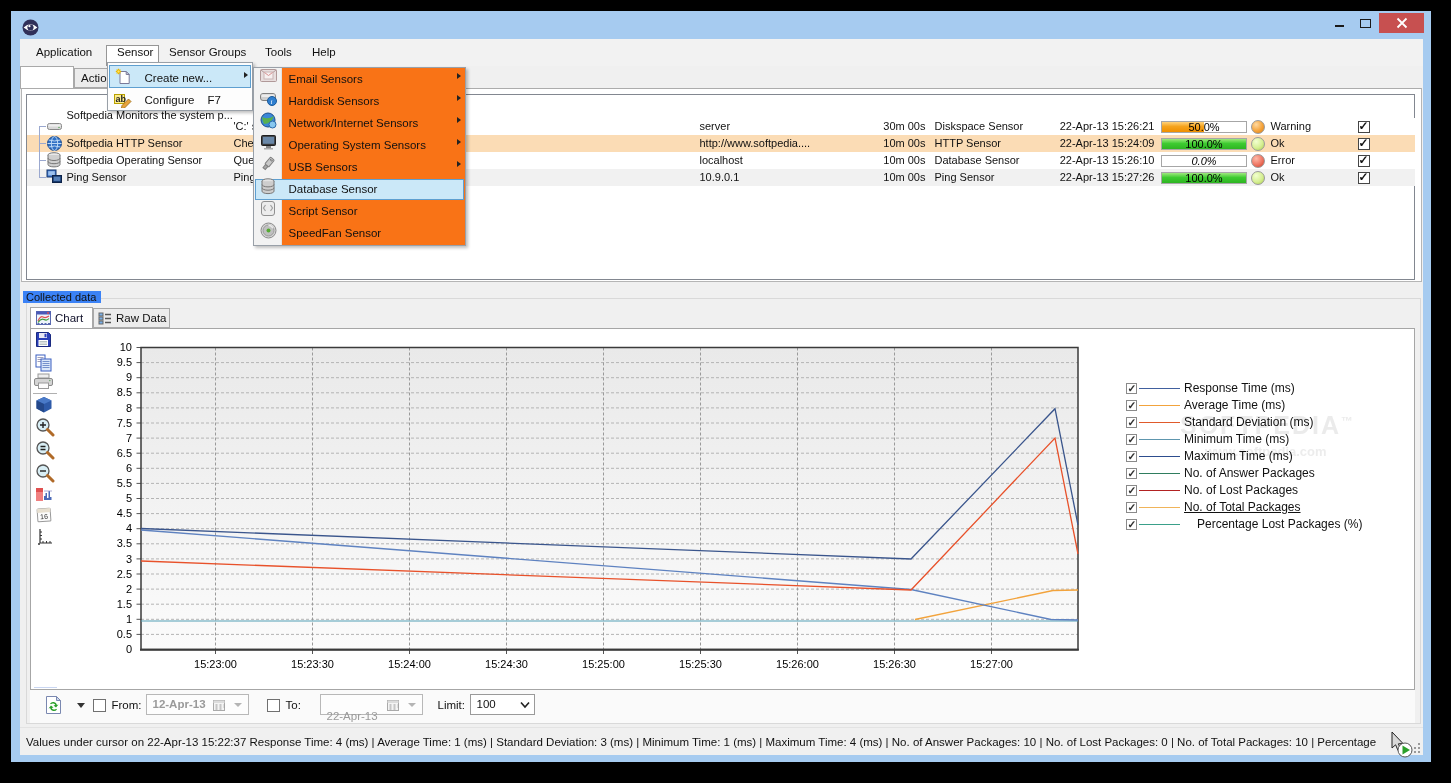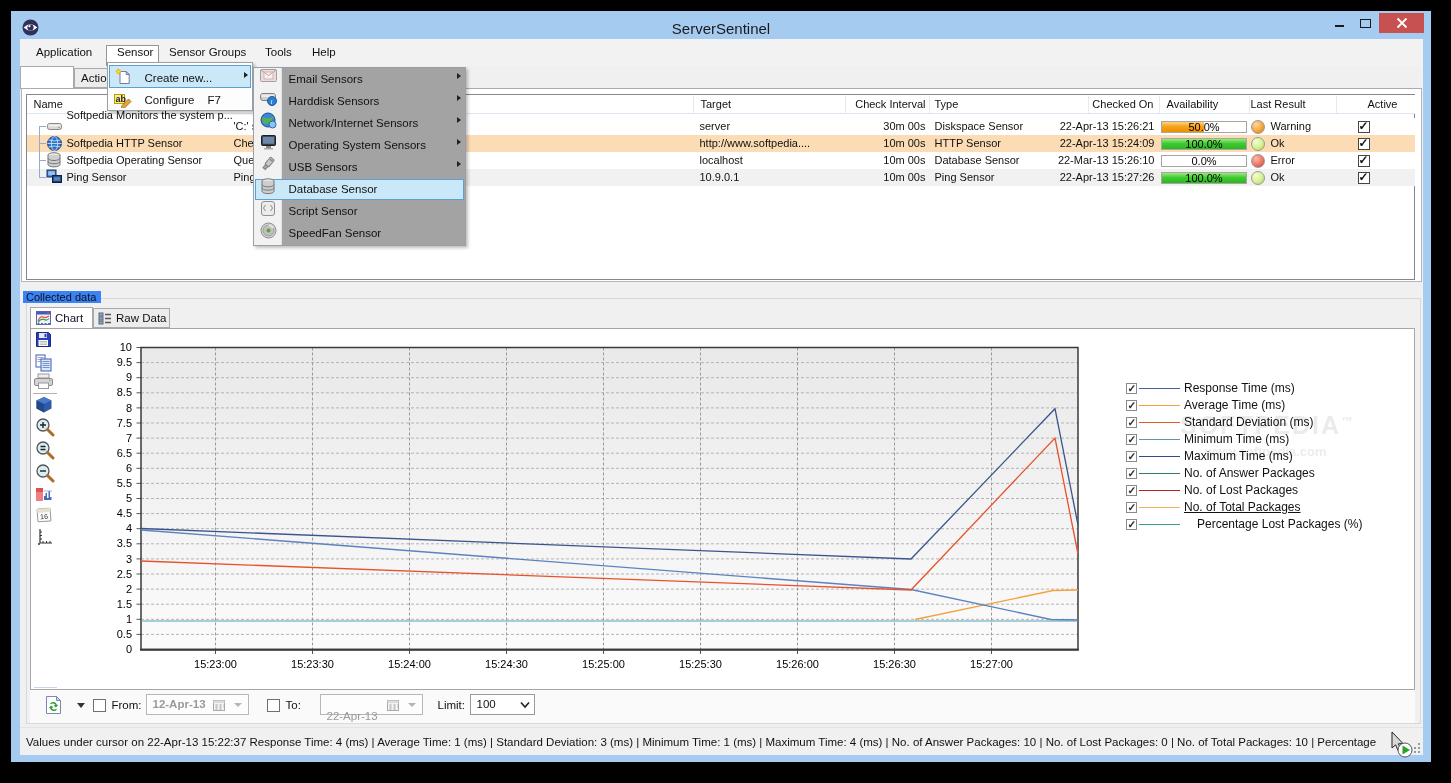--- a/index.html
+++ b/index.html
@@ -27,21 +27,20 @@
 <body>
 <div class="win"></div>
 
 <div class="abs" style="left:11px;top:11px;width:1420px;height:28px;">
   <svg class="abs" style="left:11px;top:8px" width="17" height="17" viewBox="0 0 17 17">
     <circle cx="8.5" cy="8.5" r="8" fill="#30305a"></circle>
     <path d="M1.6 8.5 Q8.5 2.2 15.4 8.5 Q8.5 14.8 1.6 8.5 Z" fill="#fff"></path>
     <circle cx="8.5" cy="8.5" r="3.1" fill="#30305a"></circle>
     <circle cx="7.4" cy="7.2" r="1.1" fill="#fff"></circle>
   </svg>
-  <div class="title">ServerSentinel</div>
   <div class="abs" style="left:1324px;top:14px;width:9px;height:2px;background:#1a1a1a"></div>
   <div class="abs" style="left:1349px;top:8px;width:11px;height:9px;border:1.5px solid #1a1a1a"></div>
   <div class="abs" style="left:1368px;top:2px;width:45px;height:20px;background:#c75050;">
     <svg class="abs" style="left:16.5px;top:4px" width="12" height="12" viewBox="0 0 12 12">
         <path d="M1.5 1.5 L10.5 10.5 M10.5 1.5 L1.5 10.5" stroke="#fff" stroke-width="1.8"></path>
       </svg>
   </div>
 </div>
 
 <div class="abs" style="left:20px;top:39px;width:1403px;height:716px;background:#f0f0f0;"></div>
@@ -57,37 +56,20 @@
 
 <div class="abs" style="left:74px;top:68px;width:34px;height:20px;background:#ececec;border:1px solid #a9a9a9;"></div>
 <div class="abs" style="left:81px;top:72px;font-size:11.5px;color:#111;">Actions</div>
 <div class="abs" style="left:20px;top:66px;width:54px;height:23px;background:#fff;border:1px solid #a9a9a9;border-bottom:none;"></div>
 <div class="abs" style="left:28px;top:88px;font-size:11.5px;color:#111;">Sensors</div>
 
 <div class="abs" style="left:21px;top:88px;width:1401px;height:193.5px;background:#fff;border:1px solid #b5b5b5;border-top-color:#acacac;"></div>
 
 <div class="abs" id="grid" style="left:25.5px;top:94px;width:1389.5px;height:186px;background:#fff;border:1px solid #828790;font-size:11px;color:#111;">
 
-  <div class="abs" style="left:0;top:0;width:1388px;height:19px;background:#fff;border-bottom:1px solid #dde6f1;">
-    <div class="abs" style="left:7px;top:3px;">Name</div>
-    <div class="abs" style="left:674px;top:3px;">Target</div>
-    <div class="abs" style="left:799px;top:3px;width:100px;text-align:right;">Check Interval</div>
-    <div class="abs" style="left:908px;top:3px;">Type</div>
-    <div class="abs" style="left:1027px;top:3px;width:100px;text-align:right;">Checked On</div>
-    <div class="abs" style="left:1140px;top:3px;">Availability</div>
-    <div class="abs" style="left:1224px;top:3px;">Last Result</div>
-    <div class="abs" style="left:1341px;top:3px;">Active</div>
-    <div class="abs" style="left:666px;top:1px;width:1px;height:17px;background:#e4ebf4"></div>
-    <div class="abs" style="left:818px;top:1px;width:1px;height:17px;background:#e4ebf4"></div>
-    <div class="abs" style="left:902px;top:1px;width:1px;height:17px;background:#e4ebf4"></div>
-    <div class="abs" style="left:1061px;top:1px;width:1px;height:17px;background:#e4ebf4"></div>
-    <div class="abs" style="left:1132px;top:1px;width:1px;height:17px;background:#e4ebf4"></div>
-    <div class="abs" style="left:1222px;top:1px;width:1px;height:17px;background:#e4ebf4"></div>
-    <div class="abs" style="left:1309px;top:1px;width:1px;height:17px;background:#e4ebf4"></div>
-  </div>
 
   <div class="abs row" style="left:0;top:23px;width:1388px;height:17px;background:#fff;"></div>
   <div class="abs row" style="left:0;top:40px;width:1388px;height:17px;background:#fbdcb5;"></div>
   <div class="abs row" style="left:0;top:57px;width:1388px;height:17px;background:#fff;"></div>
   <div class="abs row" style="left:0;top:74px;width:1388px;height:17px;background:#f1f1f1;"></div>
 
   <div class="abs" style="left:12.5px;top:31px;width:1px;height:51px;background:#9aa8cf"></div>
   <div class="abs" style="left:12.5px;top:31px;width:7px;height:1px;background:#9aa8cf"></div>
   <div class="abs" style="left:12.5px;top:48px;width:7px;height:1px;background:#9aa8cf"></div>
   <div class="abs" style="left:12.5px;top:65px;width:7px;height:1px;background:#9aa8cf"></div>
@@ -130,32 +112,32 @@
   <div class="abs ra" style="left:789px;top:25px;">30m 00s</div>
   <div class="abs ra" style="left:789px;top:42px;">10m 00s</div>
   <div class="abs ra" style="left:789px;top:59px;">10m 00s</div>
   <div class="abs ra" style="left:789px;top:76px;">10m 00s</div>
   <div class="abs" style="left:908px;top:25px;">Diskspace Sensor</div>
   <div class="abs" style="left:908px;top:42px;">HTTP Sensor</div>
   <div class="abs" style="left:908px;top:59px;">Database Sensor</div>
   <div class="abs" style="left:908px;top:76px;">Ping Sensor</div>
   <div class="abs ra" style="left:1018px;top:25px;">22-Apr-13 15:26:21</div>
   <div class="abs ra" style="left:1018px;top:42px;">22-Apr-13 15:24:09</div>
-  <div class="abs ra" style="left:1018px;top:59px;">22-Mar-13 15:26:10</div>
+  <div class="abs ra" style="left:1018px;top:59px;">22-Apr-13 15:26:10</div>
   <div class="abs ra" style="left:1018px;top:76px;">22-Apr-13 15:27:26</div>
 
   <div class="abs bar" style="top:25.5px;">
       <div class="fill" style="width:50%;background:linear-gradient(#ffd27a,#f5a31d 45%,#ef8f00)"></div>
       <span>50.0%</span>
     </div>
   <div class="abs bar" style="top:42.5px;">
       <div class="fill" style="width:100%;background:linear-gradient(#9ee87e,#3ecb31 45%,#2eb522)"></div>
       <span>100.0%</span>
     </div>
-  <div class="abs bar" style="top:59.5px;">
+  <div class="abs bar" style="top:59.5px;font-style:italic;">
       <span>0.0%</span>
     </div>
   <div class="abs bar" style="top:76.5px;">
       <div class="fill" style="width:100%;background:linear-gradient(#9ee87e,#3ecb31 45%,#2eb522)"></div>
       <span>100.0%</span>
     </div>
 
   <div class="abs led" style="top:25px;background:radial-gradient(circle at 35% 30%,#ffd9a0,#f5a43c 55%,#d97a10)"></div>
   <div class="abs led" style="top:42px;background:radial-gradient(circle at 35% 30%,#f2ffd0,#d6ef94 55%,#aacf46)"></div>
   <div class="abs led" style="top:59px;background:radial-gradient(circle at 35% 30%,#ffb9a8,#ee7663 55%,#cc3a22)"></div>
@@ -185,21 +167,21 @@
   <div class="abs" style="left:136px;top:9.5px;width:0;height:0;border-left:4px solid #222;border-top:3.5px solid transparent;border-bottom:3.5px solid transparent;"></div>
   <svg class="abs" style="left:6px;top:29px" width="18" height="16" viewBox="0 0 18 16">
     <rect x="0.5" y="2.5" width="10" height="9" fill="#ffee8c" stroke="#b8a000"></rect>
     <text x="1.5" y="10" font-size="9" font-weight="bold" font-family="Liberation Sans" fill="#222">ab</text>
     <path d="M8 13.5 L14.5 7 l2.5 2.5 L10.5 16 l-3.2 0.7 Z" fill="#e8a33c" stroke="#9a6a10" stroke-width="0.8"></path>
   </svg>
   <div class="abs" style="left:37px;top:31px;">Configure</div>
   <div class="abs" style="left:100px;top:31px;">F7</div>
 </div>
 
-<div class="abs" id="submenu" style="left:252.5px;top:66.5px;width:213px;height:179px;background:#a3a3a3;border:1px solid #99a0a8;box-shadow:2px 2px 3px rgba(0,0,0,0.25);z-index:31;font-size:11.5px;color:#111;">
+<div class="abs" id="submenu" style="left:252.5px;top:66.5px;width:213px;height:179px;background:#f97316;border:1px solid #99a0a8;box-shadow:2px 2px 3px rgba(0,0,0,0.25);z-index:31;font-size:11.5px;color:#111;">
   <div class="abs" style="left:0;top:0;width:28px;height:177px;background:#f2f2f2;border-right:1px solid #e2e2e2;"></div>
 
   <div class="abs" style="left:1px;top:111px;width:209px;height:21px;background:#cbe8f8;border:1px solid #5e9fd0;"></div>
   <div class="abs smt" style="top:1px;">Email Sensors</div>
   <div class="abs smt" style="top:23px;">Harddisk Sensors</div>
   <div class="abs smt" style="top:45px;">Network/Internet Sensors</div>
   <div class="abs smt" style="top:67px;">Operating System Sensors</div>
   <div class="abs smt" style="top:89px;">USB Sensors</div>
   <div class="abs smt" style="top:111px;">Database Sensor</div>
   <div class="abs smt" style="top:133px;">Script Sensor</div>

